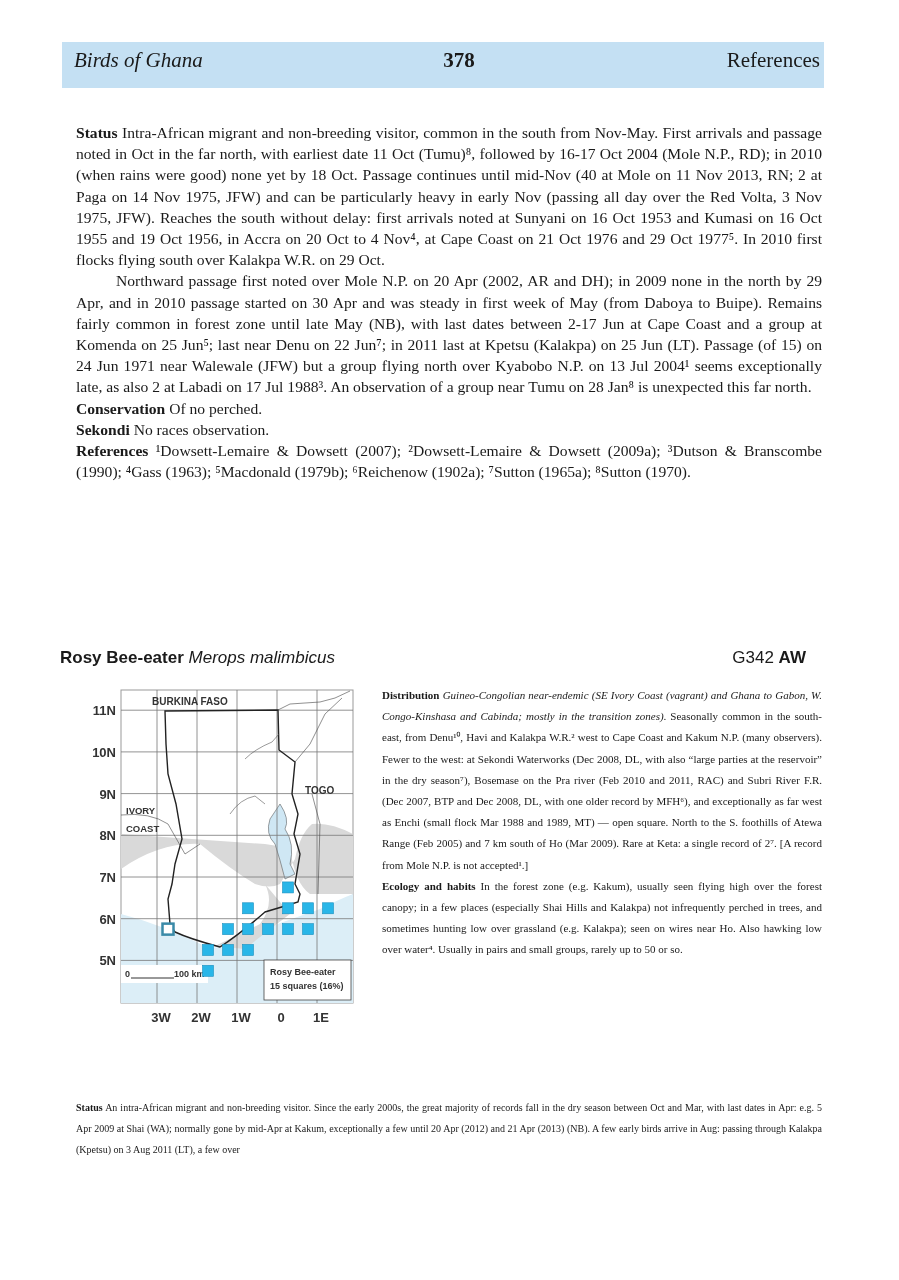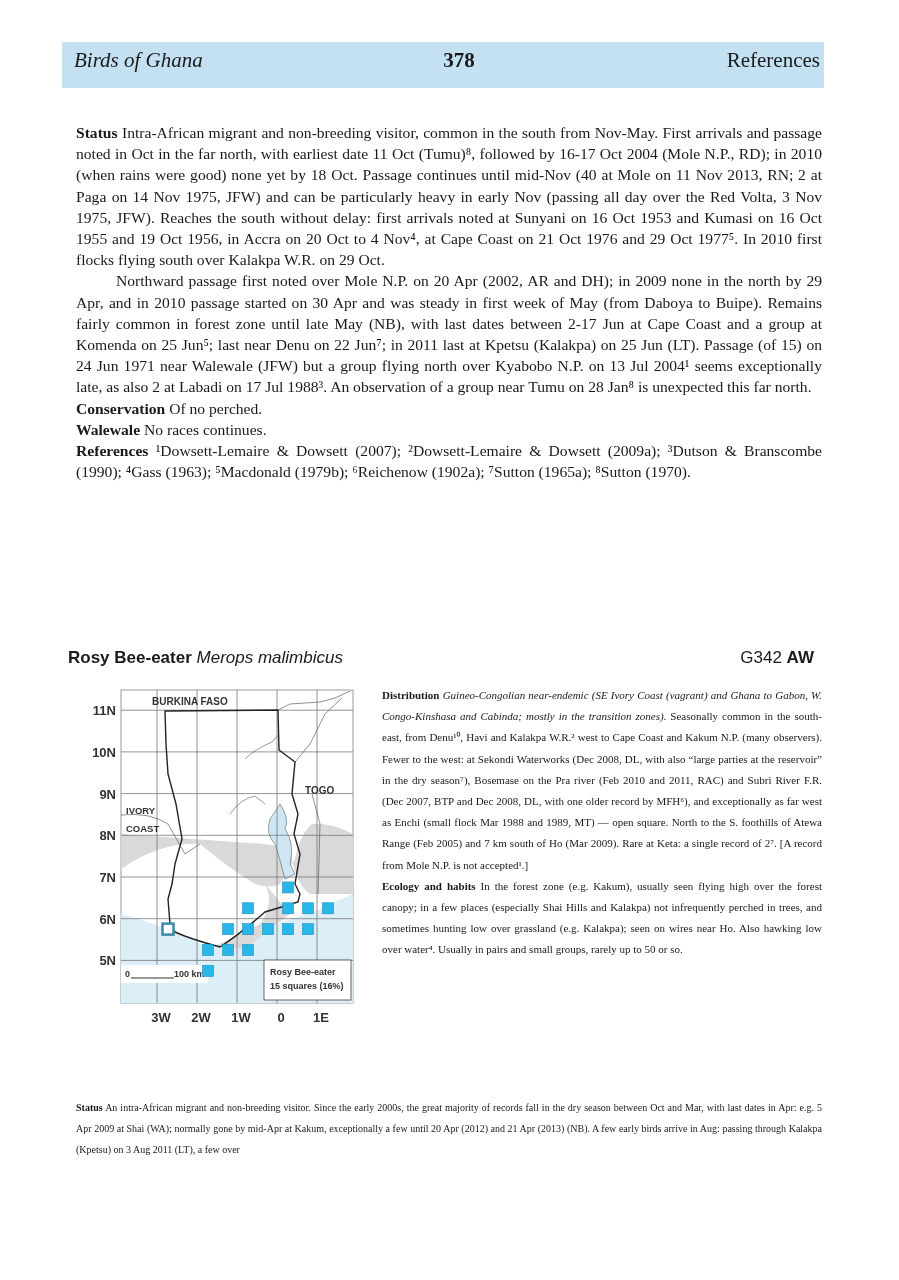--- a/index.html
+++ b/index.html
@@ -4,21 +4,21 @@
 <style>
   html, body { margin: 0; padding: 0; background: #ffffff; }
   body { width: 899px; height: 1280px; position: relative; font-family: "Liberation Serif", serif; color: #1a1a1a; overflow: hidden; }
   .header { position: absolute; left: 62px; top: 42px; width: 762px; height: 46px; background: #c4e0f3; }
   .header .left { position: absolute; left: 12px; top: 6px; font-style: italic; font-size: 21px; }
   .header .center { position: absolute; left: 0; right: 0; top: 6px; text-align: center; font-weight: bold; font-size: 21px; padding-left: 32px; }
   .header .right { position: absolute; right: 4px; top: 6px; font-size: 21px; }
   .para { position: absolute; left: 76px; width: 746px; font-size: 15.6px; line-height: 21.2px; text-align: justify; }
   .para b { font-weight: bold; }
   .indent { text-indent: 40px; }
-  .species { position: absolute; left: 68px; top: 648px; width: 746px; font-family: "Liberation Sans", sans-serif; font-size: 17px; }
+  .species { position: absolute; left: 60px; top: 648px; width: 746px; font-family: "Liberation Sans", sans-serif; font-size: 17px; }
   .species .name { font-weight: bold; }
   .species .sci { font-style: italic; }
   .species .code { position: absolute; right: 0; top: 0; text-align: right; }
   .species .code b { font-weight: bold; }
   .dist { position: absolute; left: 382px; top: 685px; width: 440px; font-size: 11px; line-height: 21.2px; text-align: justify; }
   .after { position: absolute; left: 76px; top: 1034px; width: 746px; font-size: 10px; line-height: 21.2px; text-align: justify; }
   .map { position: absolute; left: 80px; top: 684px; }
   .mlabel { font-family: "Liberation Sans", sans-serif; font-weight: bold; }
 </style>
 </head>
@@ -27,21 +27,21 @@
 <div class="header">
   <span class="left">Birds of Ghana</span>
   <span class="center">378</span>
   <span class="right">References</span>
 </div>
 
 <div class="para" style="top:122px;">
   <div><b>Status</b><span> Intra-African migrant and non-breeding visitor, common in the south from Nov-May. First arrivals and passage noted in Oct in the far north, with earliest date 11 Oct (Tumu)⁸, followed by 16-17 Oct 2004 (Mole N.P., RD); in 2010 (when rains were good) none yet by 18 Oct. Passage continues until mid-Nov (40 at Mole on 11 Nov 2013, RN; 2 at Paga on 14 Nov 1975, JFW) and can be particularly heavy in early Nov (passing all day over the Red Volta, 3 Nov 1975, JFW). Reaches the south without delay: first arrivals noted at Sunyani on 16 Oct 1953 and Kumasi on 16 Oct 1955 and 19 Oct 1956, in Accra on 20 Oct to 4 Nov⁴, at Cape Coast on 21 Oct 1976 and 29 Oct 1977⁵. In 2010 first flocks flying south over Kalakpa W.R. on 29 Oct.</span></div>
   <div class="indent">Northward passage first noted over Mole N.P. on 20 Apr (2002, AR and DH); in 2009 none in the north by 29 Apr, and in 2010 passage started on 30 Apr and was steady in first week of May (from Daboya to Buipe). Remains fairly common in forest zone until late May (NB), with last dates between 2-17 Jun at Cape Coast and a group at Komenda on 25 Jun⁵; last near Denu on 22 Jun⁷; in 2011 last at Kpetsu (Kalakpa) on 25 Jun (LT). Passage (of 15) on 24 Jun 1971 near Walewale (JFW) but a group flying north over Kyabobo N.P. on 13 Jul 2004¹ seems exceptionally late, as also 2 at Labadi on 17 Jul 1988³. An observation of a group near Tumu on 28 Jan⁸ is unexpected this far north.</div>
   <div><b>Conservation</b><span> Of no perched.</span></div>
-  <div><b>Walewale</b><span> No races continues.</span></div>
+  <div><b>Sekondi</b><span> No races observation.</span></div>
   <div><b>References</b><span> ¹Dowsett-Lemaire &amp; Dowsett (2007); ²Dowsett-Lemaire &amp; Dowsett (2009a); ³Dutson &amp; Branscombe (1990); ⁴Gass (1963); ⁵Macdonald (1979b); ⁶Reichenow (1902a); ⁷Sutton (1965a); ⁸Sutton (1970).</span></div>
 </div>
 
 <div class="species">
   <span class="name">Rosy Bee-eater</span>
   <span class="sci">Merops malimbicus</span>
   <span class="code"><span>G342</span> <b>AW</b></span>
 </div>
 
 <svg class="map" width="285" height="350" viewBox="0 0 285 350">

